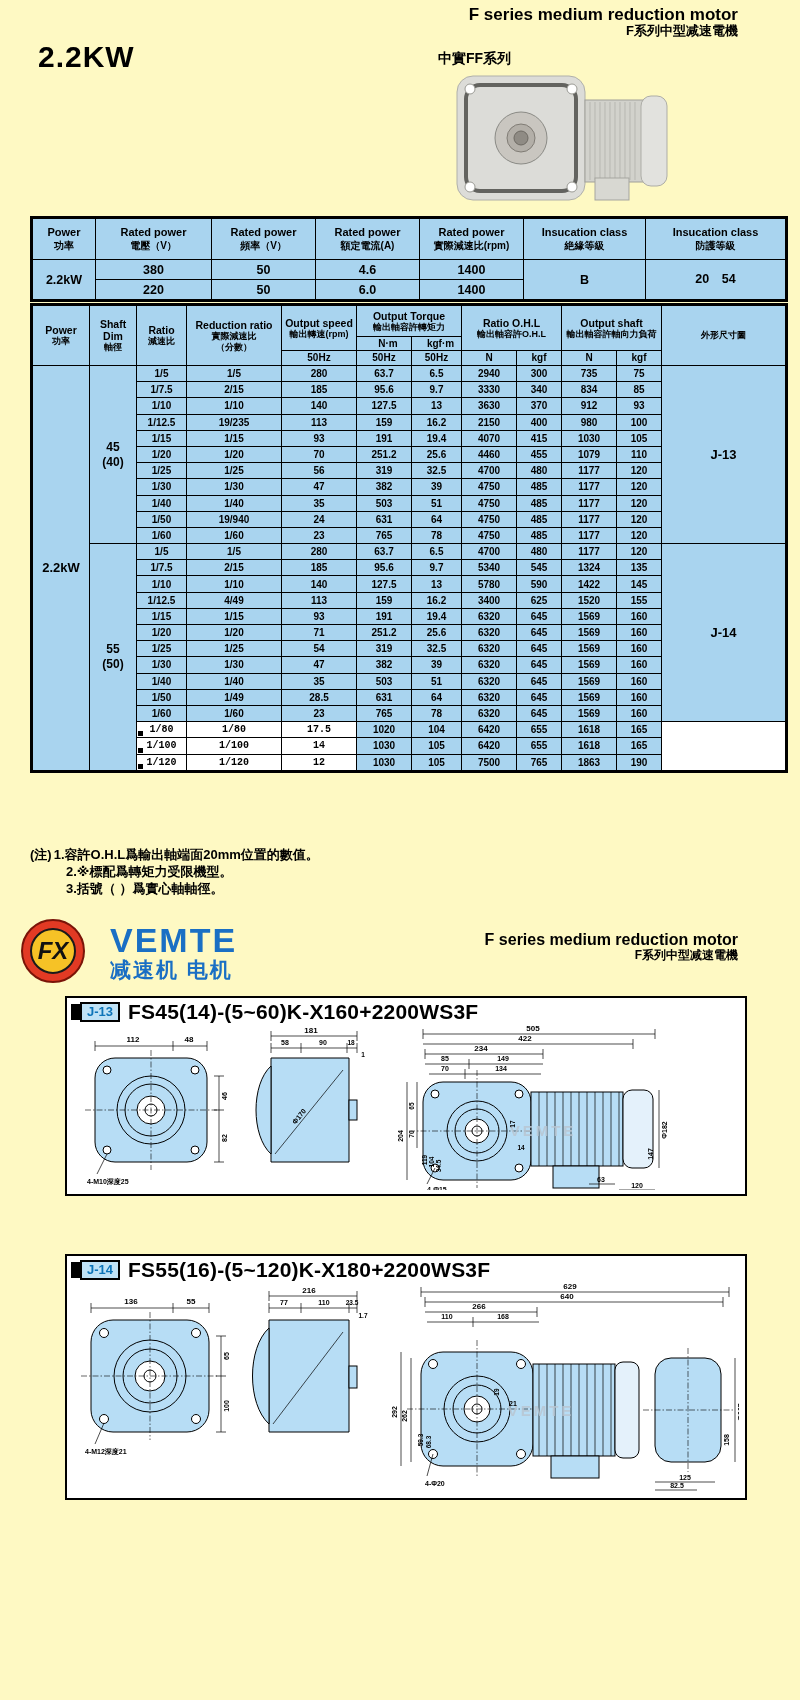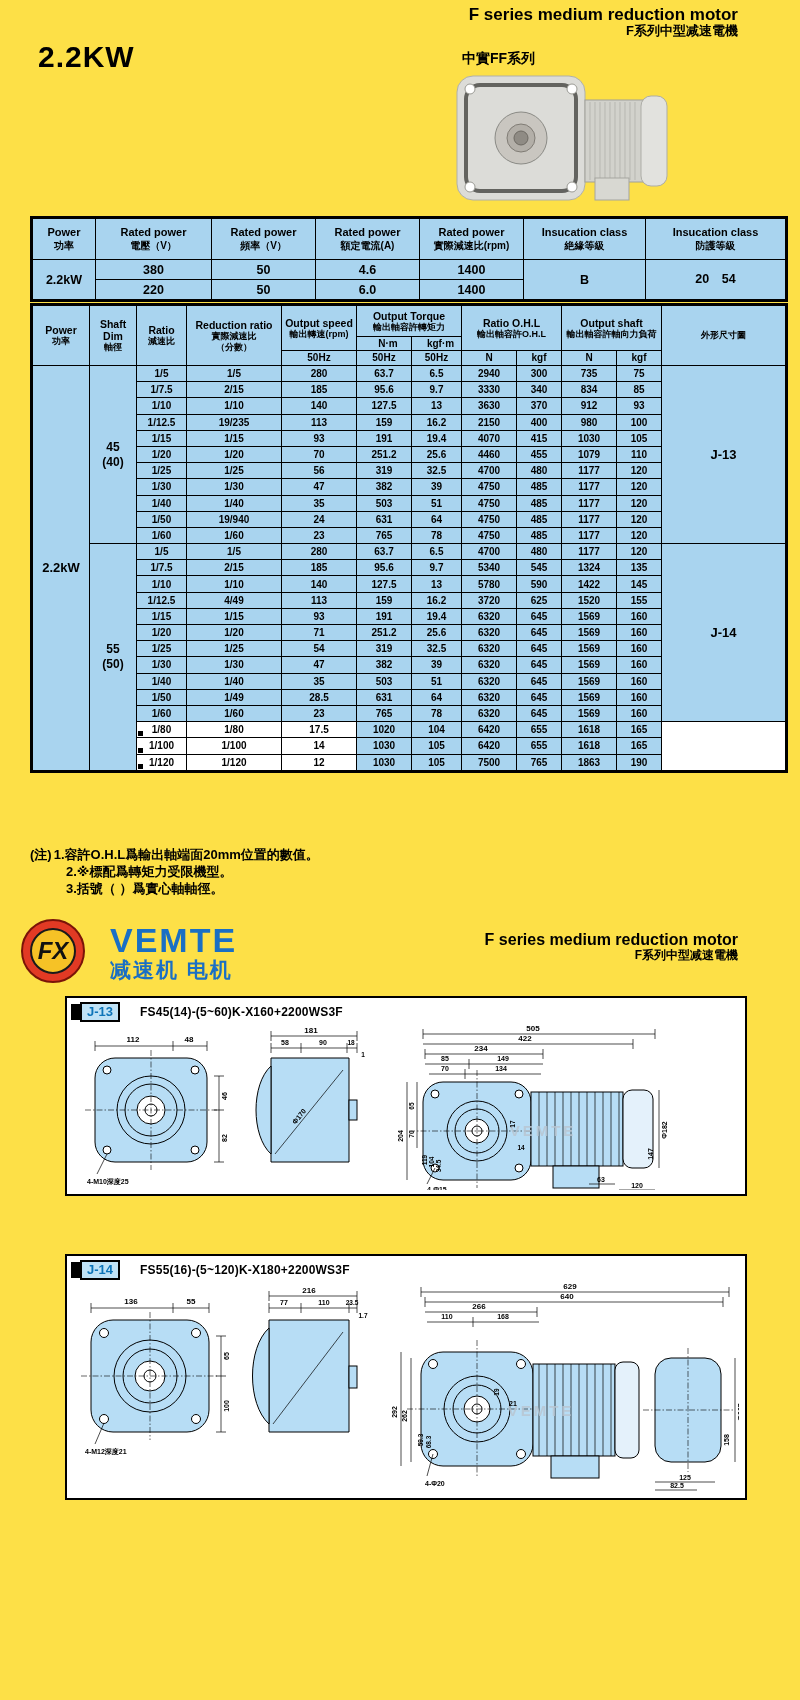--- a/index.html
+++ b/index.html
@@ -1,46 +1,46 @@
 <!DOCTYPE html>
 <html><head>
 <meta charset="utf-8">
 <style>
   html,body{margin:0;padding:0;background:#fff;}
-  .page{position:relative;width:800px;height:1700px;background:#fde047;overflow:hidden;
+  .page{position:relative;width:800px;height:1700px;background:#fef9c3;overflow:hidden;
         font-family:"Liberation Sans","DejaVu Sans",sans-serif;font-weight:700;color:#000;}
   .abs{position:absolute;}
 
   
   .doc-title{right:62px;top:6px;text-align:right;line-height:1.05;}
   .doc-title .en{font-size:17px;}
   .doc-title .zh{font-size:13px;}
   .kw{left:38px;top:40px;font-size:30px;letter-spacing:1px;}
-  .photo-cap{left:462px;top:50px;font-size:14px;}
+  .photo-cap{left:438px;top:50px;font-size:14px;}
 
   
   table{border-collapse:collapse;table-layout:fixed;}
   th,td{border:1.6px solid #000;background:#a9d4ef;text-align:center;vertical-align:middle;
         padding:0;font-weight:700;overflow:hidden;}
   .t1{border:3px solid #000;}
   .t1 th{height:40px;font-size:11px;line-height:1.2;}
   .t1 th .zh{font-size:10px;}
   .t1 td{height:19px;font-size:12.5px;}
   .t2{border:3px solid #000;}
   .t2 th{font-size:10.5px;line-height:1.15;}
   .t2 th .zh{font-size:9px;}
   .t2 .h1 th{height:30px;}
   .t2 .h2 th{height:13px;font-size:10px;padding-left:8px;}
   .t2 .h3 th{height:14px;font-size:10px;}
   .t2 td{height:15.2px;font-size:10px;position:relative;}
   .t2 td.power-cell{font-size:13px;}
   .t2 td.shaft-cell{font-size:12px;line-height:1.25;}
   .t2 td.dim-cell{font-size:13px;}
   .t2 td.dim-cell.empty{background:#fff;}
-  .t2 td.white-cell{background:#fff;}
+  .t2 td.white-cell{background:#fff;font-family:Liberation Mono, monospace;}
   .lim-marker{position:absolute;left:1px;bottom:1px;width:5px;height:5px;background:#000;}
 
   
   .notes{left:30px;top:846px;font-size:13px;line-height:1.32;}
   .notes .item{margin-left:36px;}
   .notes .first{display:flex;}
   .notes .prefix{margin-right:2px;}
 
   
   .logo{left:20px;top:918px;display:flex;align-items:center;gap:16px;}
@@ -52,21 +52,21 @@
   .doc-title2 .zh{font-size:12px;}
 
   
   .drawbox{left:65px;border:2px solid #000;background:#fff;}
   .box1{top:996px;width:678px;height:196px;}
   .box2{top:1254px;width:678px;height:242px;}
   .draw-title{display:flex;align-items:center;margin:4px 0 0 4px;height:20px;}
   .badge-square{width:9px;height:16px;background:#000;display:inline-block;}
   .badge{border:2px solid #000;background:#bfe2f6;color:#0d74b8;font-size:13px;
          padding:0 5px;line-height:16px;display:inline-block;}
-  .model{font-size:12px;margin-left:20px;letter-spacing:0.2px;}
+  .model{font-size:21px;margin-left:8px;letter-spacing:0.2px;}
 
   
   .drw line,.drw path,.drw rect,.drw circle{stroke:#000;stroke-width:1;fill:none;}
   .drw .dl{stroke-width:0.7;}
   .drw .cl{stroke-width:0.6;stroke-dasharray:6 2 1.5 2;}
   .drw .body{fill:#b7ddf5;}
   .drw .cap{fill:#e4f1fb;}
   .drw .hole{fill:#fff;}
   .drw .fin{stroke-width:0.7;}
   .drw text{stroke:none;fill:#000;font-size:8px;font-weight:700;text-anchor:middle;
@@ -402,21 +402,21 @@
           <td>590</td>
           <td>1422</td>
           <td>145</td>
         </tr>
         <tr>
           <td>1/12.5</td>
           <td>4/49</td>
           <td>113</td>
           <td>159</td>
           <td>16.2</td>
-          <td>3720</td>
+          <td>3400</td>
           <td>625</td>
           <td>1520</td>
           <td>155</td>
         </tr>
         <tr>
           <td>1/15</td>
           <td>1/15</td>
           <td>93</td>
           <td>191</td>
           <td>19.4</td>

